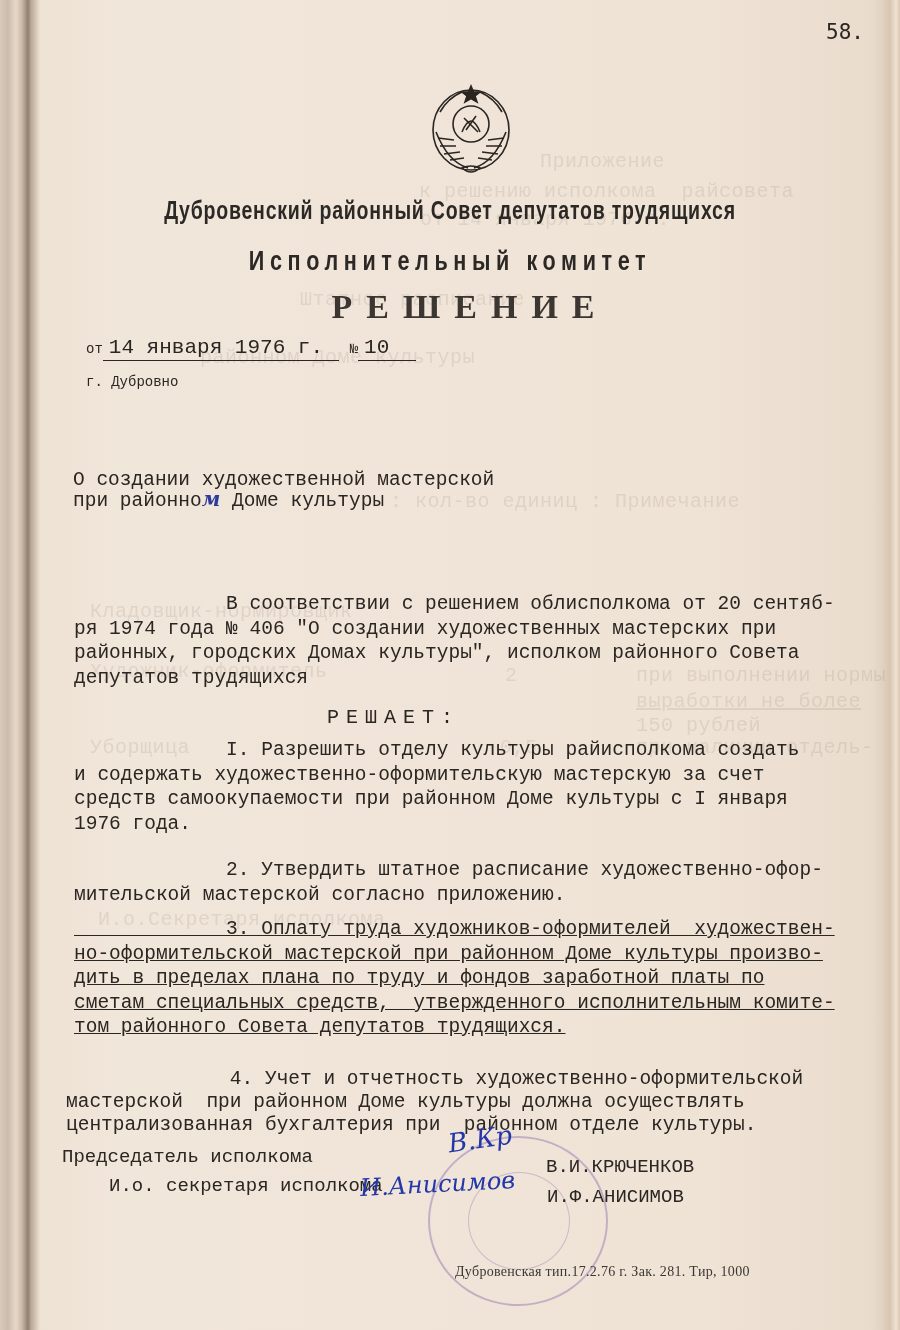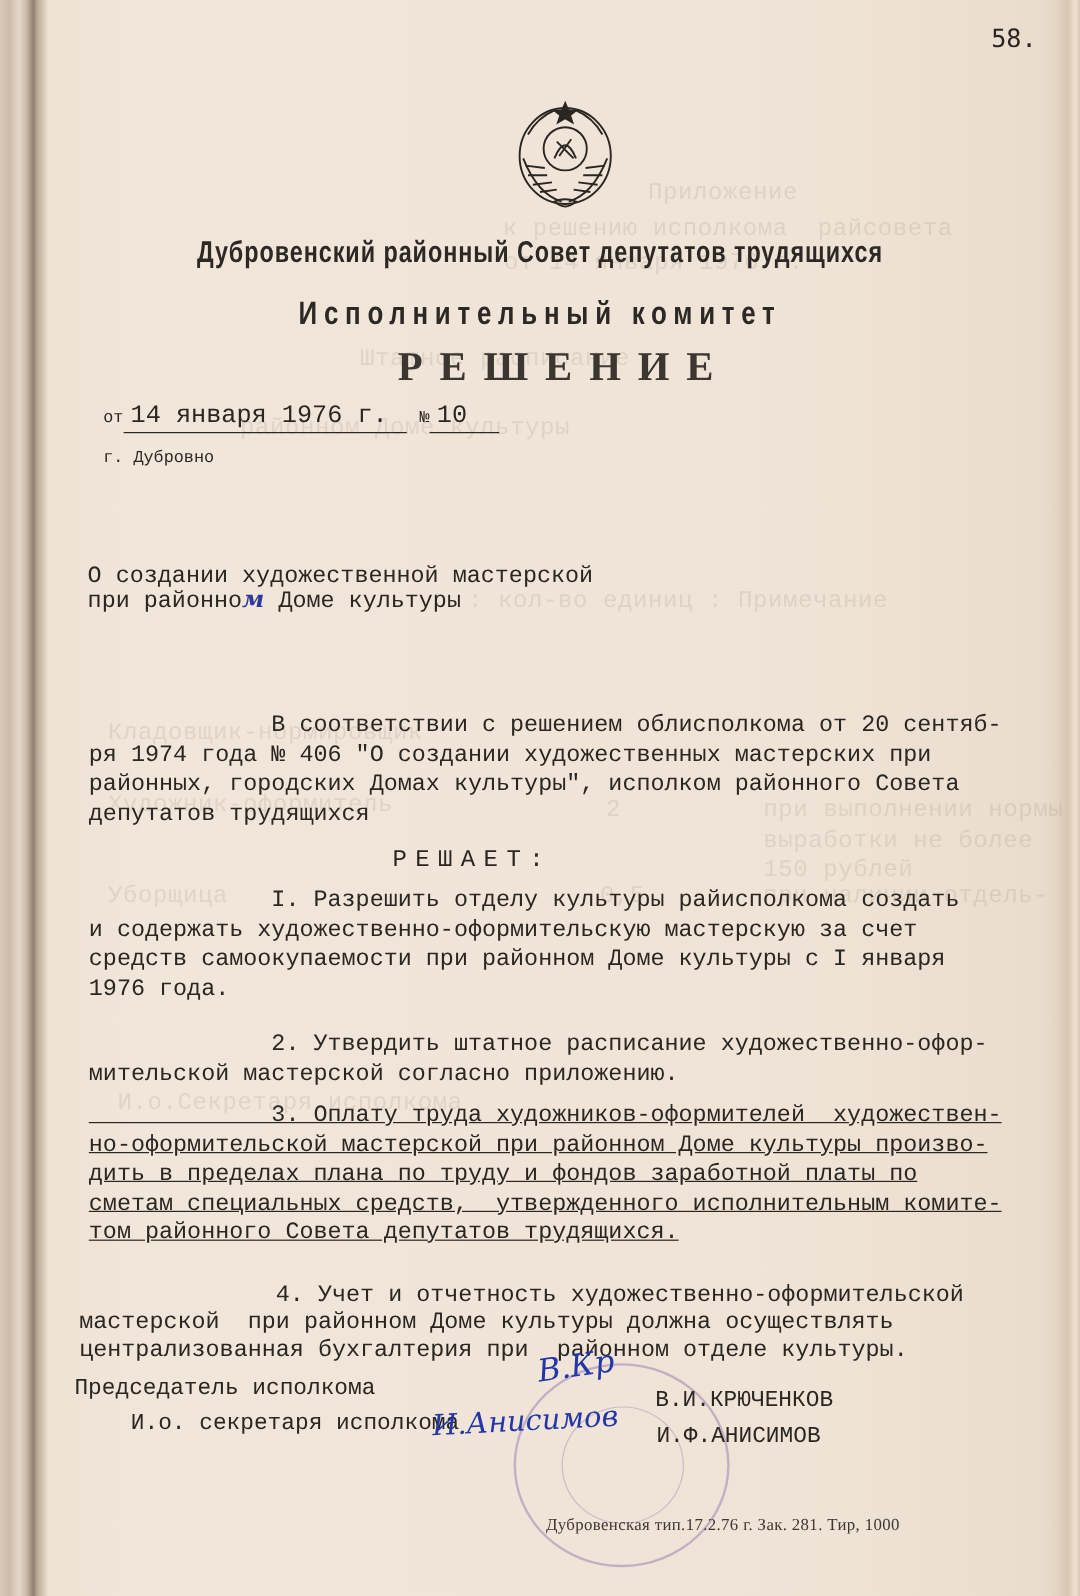--- a/index.html
+++ b/index.html
@@ -90,21 +90,21 @@
   <div class="bleed" style="left:540px;top:150px;">Приложение</div>
   <div class="bleed" style="left:380px;top:180px;margin-left:39px;">к решению исполкома  райсовета</div>
   <div class="bleed" style="left:420px;top:208px;">от 14 января 1976 г.</div>
   <div class="bleed" style="left:300px;top:288px;">Штатное расписание</div>
   <div class="bleed" style="left:200px;top:346px;">районном Доме культуры</div>
   <div class="bleed" style="left:390px;top:490px;">: кол-во единиц : Примечание</div>
   <div class="bleed" style="left:90px;top:600px;">Кладовщик-нормировщик</div>
   <div class="bleed" style="left:90px;top:660px;">Художник-оформитель</div>
   <div class="bleed" style="left:505px;top:664px;">2</div>
   <div class="bleed" style="left:636px;top:664px;">при выполнении нормы</div>
-  <div class="bleed" style="left:636px;top:690px;">выработки не более</div>
+  <div class="bleed" style="left:636px;top:690px;text-decoration:underline;">выработки не более</div>
   <div class="bleed" style="left:636px;top:714px;">150 рублей</div>
   <div class="bleed" style="left:90px;top:736px;">Уборщица</div>
   <div class="bleed" style="left:500px;top:736px;">0,5</div>
   <div class="bleed" style="left:636px;top:736px;">при наличии отдель-</div>
   <div class="bleed" style="left:50px;top:908px;margin-left:48px;">И.о.Секретаря исполкома</div>
 
   <div class="page-number">58.</div>
 
   <svg class="emblem" viewBox="0 0 86 96">
     <g fill="none" stroke="#2a2622" stroke-width="1.6">

